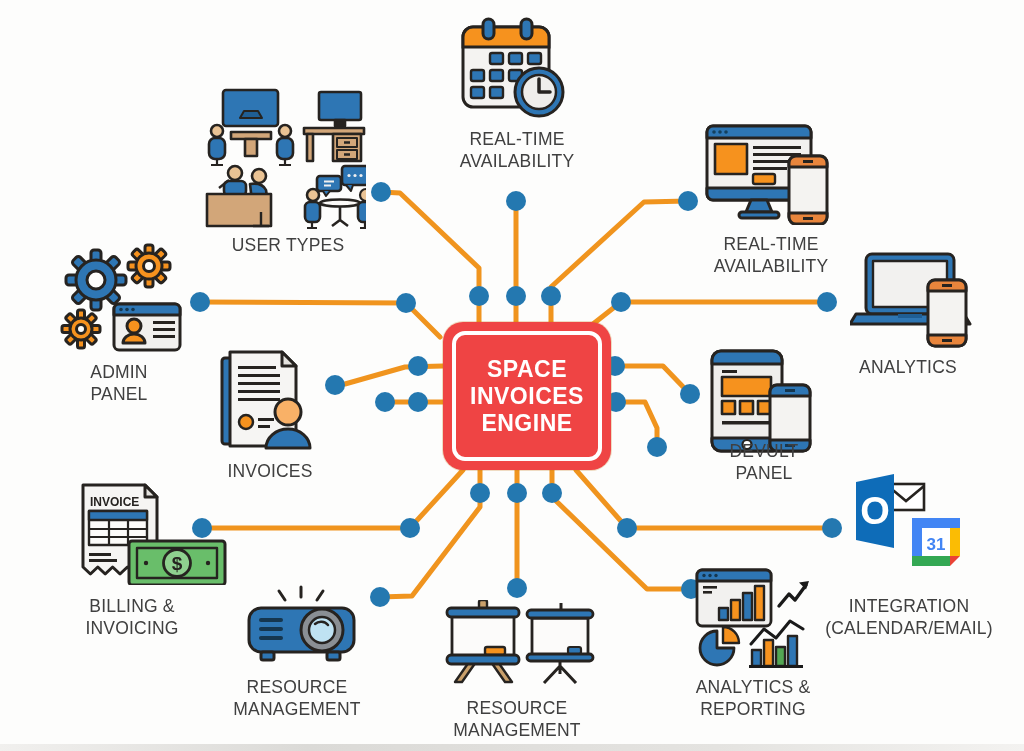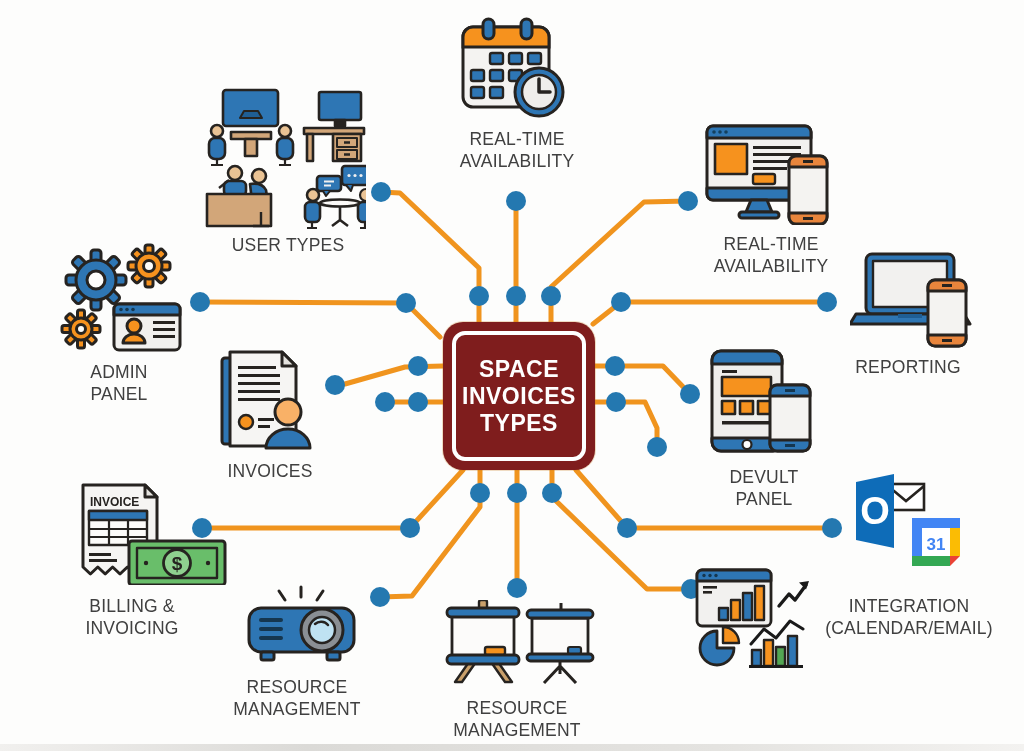--- a/index.html
+++ b/index.html
@@ -4,22 +4,22 @@
 <style>
   html,body{margin:0;padding:0;background:#ffffff;}
   .stage{
     position:relative;width:1024px;height:751px;background:#fdfdfc;overflow:hidden;
     font-family:"Liberation Sans",sans-serif;
   }
   .wires{position:absolute;left:0;top:0;z-index:1;}
   .wire{fill:none;stroke:#F0941E;stroke-width:5;stroke-linejoin:round;stroke-linecap:round;}
   .node-dot{fill:#2478B0;}
   .chip{
-    position:absolute;left:443px;top:322px;width:152px;height:148px;z-index:3;
-    background:#7f1d1d;border-radius:20px;display:flex;box-shadow:0 0 0 1px rgba(200,120,20,.25);
+    position:absolute;left:443px;top:322px;width:168px;height:148px;z-index:3;
+    background:#ef4444;border-radius:20px;display:flex;box-shadow:0 0 0 1px rgba(200,120,20,.25);
   }
   .chip-inner{
     flex:1;margin:9px;border:4px solid #fff;border-radius:13px;
     display:flex;flex-direction:column;align-items:center;justify-content:center;
   }
   .chip-line{color:#fff;font-weight:bold;font-size:23px;line-height:27px;letter-spacing:.5px;}
   .icon{position:absolute;z-index:2;}
   .label{
     position:absolute;z-index:2;text-align:center;color:#404040;font-weight:normal;
     font-size:17.5px;line-height:22px;letter-spacing:.2px;
@@ -76,21 +76,21 @@
         <circle class="node-dot" cx="690" cy="394" r="10"></circle>
       <circle class="node-dot" cx="616" cy="402" r="10"></circle>
         <circle class="node-dot" cx="657" cy="447" r="10"></circle>
     </g>
   </svg>
 
   <div class="chip">
     <div class="chip-inner">
       <div class="chip-line">SPACE</div>
       <div class="chip-line">INVOICES</div>
-      <div class="chip-line">TYPES</div>
+      <div class="chip-line">ENGINE</div>
     </div>
   </div>
 
   <svg class="icon" style="left:455px;top:15px" width="115" height="103" viewBox="0 0 115 103">
     <rect x="8" y="12" width="86" height="80" rx="10" fill="#F4F3F1" stroke="#262320" stroke-width="3"></rect>
     <path d="M8,32 v-10 a10,10 0 0 1 10,-10 h66 a10,10 0 0 1 10,10 v10 z" fill="#F6921E" stroke="#262320" stroke-width="3"></path>
     <rect x="28" y="4" width="11" height="20" rx="5.5" fill="#2E76B4" stroke="#262320" stroke-width="3"></rect>
     <rect x="66" y="4" width="11" height="20" rx="5.5" fill="#2E76B4" stroke="#262320" stroke-width="3"></rect>
     <g fill="#2E76B4" stroke="#262320" stroke-width="2.4">
       <rect x="35" y="38" width="13" height="11" rx="2"></rect>
@@ -437,30 +437,34 @@
     <div>INVOICING</div>
   </div>
   <div class="label" style="left:187px;top:676px;width:220px">
     <div>RESOURCE</div>
     <div>MANAGEMENT</div>
   </div>
   <div class="label" style="left:407px;top:697px;width:220px">
     <div>RESOURCE</div>
     <div>MANAGEMENT</div>
   </div>
+  <div class="label" style="left:643px;top:676px;width:220px">
+    <div>ANALYTICS &amp;</div>
+    <div>REPORTING</div>
+  </div>
   <div class="label" style="left:789px;top:595px;width:240px">
     <div>INTEGRATION</div>
     <div>(CALENDAR/EMAIL)</div>
   </div>
-  <div class="label" style="left:684px;top:466px;width:160px">
+  <div class="label" style="left:684px;top:440px;width:160px">
     <div>DEVULT</div>
     <div>PANEL</div>
   </div>
   <div class="label" style="left:798px;top:356px;width:220px">
-    <div>REPORTING</div>
+    <div>ANALYTICS</div>
   </div>
   <div class="label" style="left:651px;top:233px;width:240px">
     <div>REAL-TIME</div>
     <div>AVAILABILITY</div>
   </div>
 
   <div class="page-edge"></div>
 </div>
 
 </body></html>

